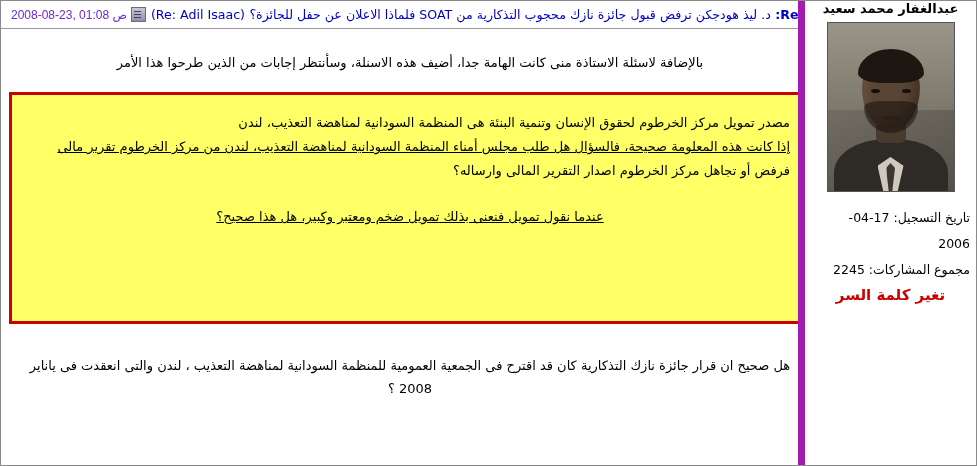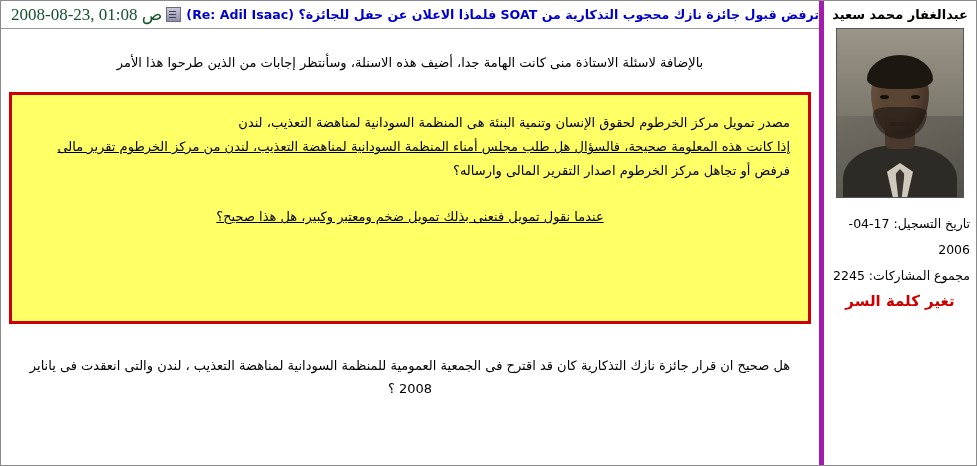--- a/index.html
+++ b/index.html
@@ -29,27 +29,27 @@
     border-bottom: 1px solid #9a9a9a;
     box-sizing: border-box;
     display: flex;
     flex-direction: row-reverse;
     align-items: center;
     padding: 0 6px;
     direction: rtl;
     background: #ffffff;
   }
   .header-date {
-    color: #14532d;
-    font-size: 17px;
+    color: #6d28d9;
+    font-size: 12px;
     direction: ltr;
     unicode-bidi: embed;
     white-space: nowrap;
     margin-left: 4px;
-    font-family: Liberation Serif, serif;
+    font-family: Liberation Sans, sans-serif;
   }
   .post-icon {
     display: inline-block;
     width: 13px;
     height: 13px;
     background: linear-gradient(#c8c8d8, #8f8fa8);
     border: 1px solid #6a6a80;
     margin: 0 5px 0 4px;
     position: relative;
     flex: none;
@@ -66,21 +66,21 @@
   }
   .header-title {
     color: #0000cc;
     font-size: 12.6px;
     font-weight: bold;
     white-space: nowrap;
     direction: rtl;
     letter-spacing: 0;
   }
   .header-title .re-label { font-weight: bold; }
-  .header-title .tail { font-weight: bold; }
+  .header-title .tail { font-weight: normal; }
 
   
   .content {
     position: absolute;
     top: 29px;
     left: 0;
     width: 818px;
     height: 436px;
     box-sizing: border-box;
     direction: rtl;
@@ -120,28 +120,27 @@
     line-height: 1.8;
     text-align: center;
     direction: rtl;
   }
 
   
   .sidebar {
     position: absolute;
     top: 0;
     right: 0;
-    width: 157px;
+    width: 178px;
     height: 464px;
-    border-left: 5px solid #a21caf;
+    border-left: 7px solid #a21caf;
     box-sizing: border-box;
     direction: rtl;
     background: #ffffff;
     text-align: center;
-    padding-top: 6px;
   }
   .sidebar-username {
     font-size: 13px;
     font-weight: bold;
     color: #000000;
     margin-bottom: 6px;
     direction: rtl;
   }
   .avatar {
     width: 128px;

